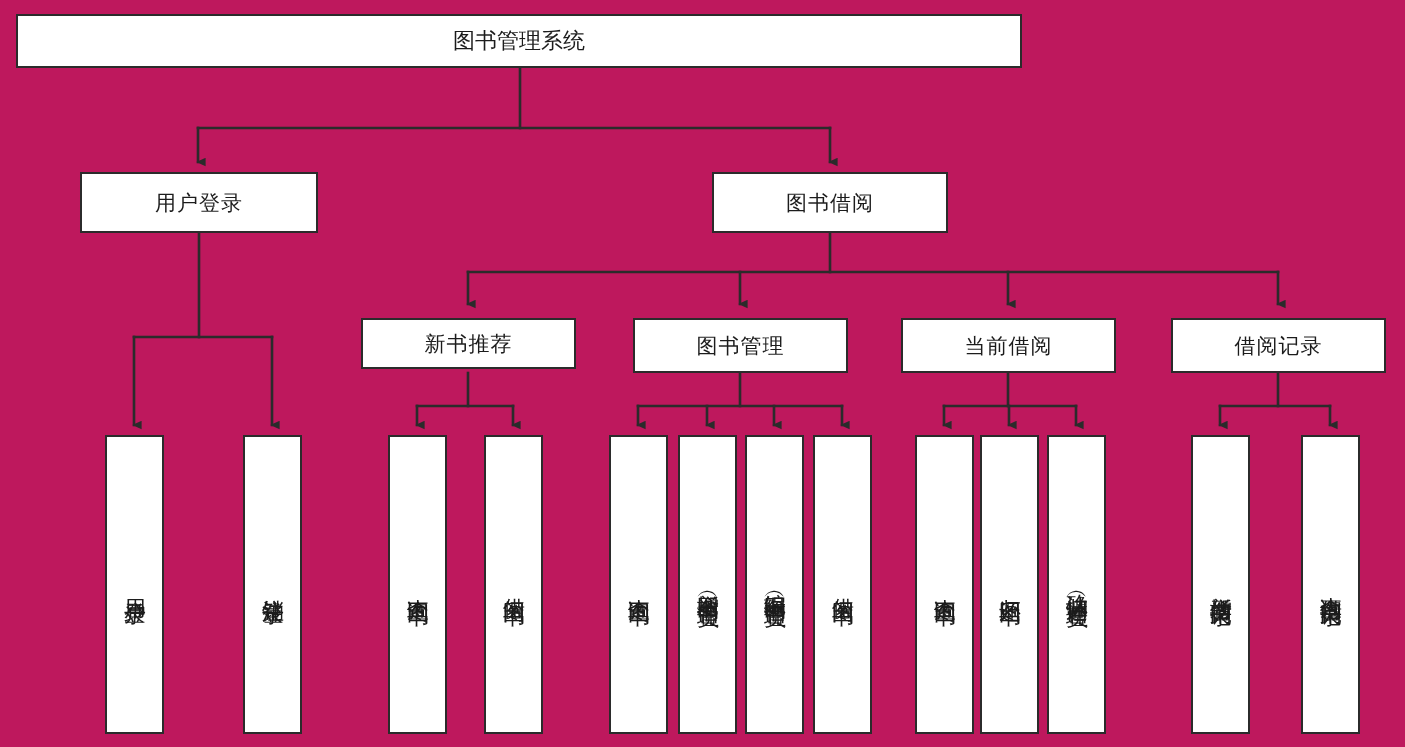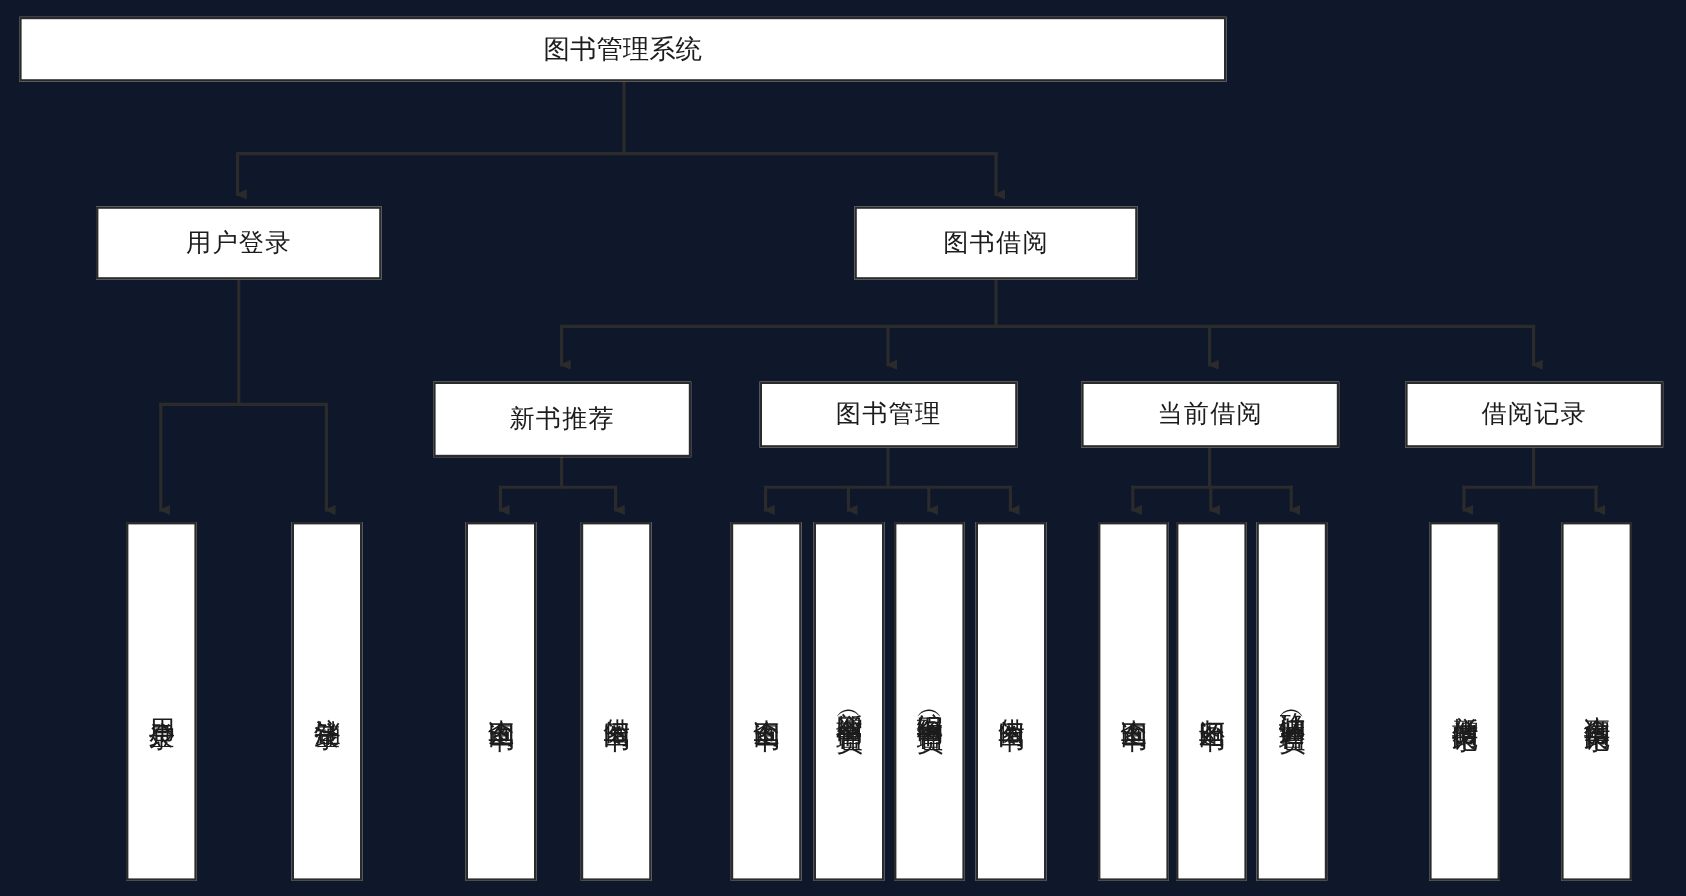--- a/index.html
+++ b/index.html
@@ -4,21 +4,21 @@
 <style>
   html,body{margin:0;padding:0;background:#ffffff;}
   body{
     font-family:"Liberation Sans","DejaVu Sans",sans-serif;
     -webkit-font-smoothing:antialiased;
   }
   #stage{
     position:relative;
     width:1405px;
     height:747px;
-    background:#0f172a;
+    background:#be185d;
     overflow:hidden;
   }
   svg#wires{
     position:absolute;
     left:0;top:0;
     width:1405px;height:747px;
     pointer-events:none;
   }
   .node{
     position:absolute;
@@ -124,21 +124,21 @@
     <span>图书管理系统</span>
   </div>
 
   <div class="node h-label" style="left:80px;top:172px;width:238px;height:61px;">
     <span>用户登录</span>
   </div>
   <div class="node h-label" style="left:712px;top:172px;width:236px;height:61px;">
     <span>图书借阅</span>
   </div>
 
-  <div class="node h-label" style="left:361px;top:318px;width:215px;height:63px;">
+  <div class="node h-label" style="left:361px;top:318px;width:215px;height:51px;">
     <span>新书推荐</span>
   </div>
   <div class="node h-label" style="left:633px;top:318px;width:215px;height:55px;">
     <span>图书管理</span>
   </div>
   <div class="node h-label" style="left:901px;top:318px;width:215px;height:55px;">
     <span>当前借阅</span>
   </div>
   <div class="node h-label" style="left:1171px;top:318px;width:215px;height:55px;">
     <span>借阅记录</span>

